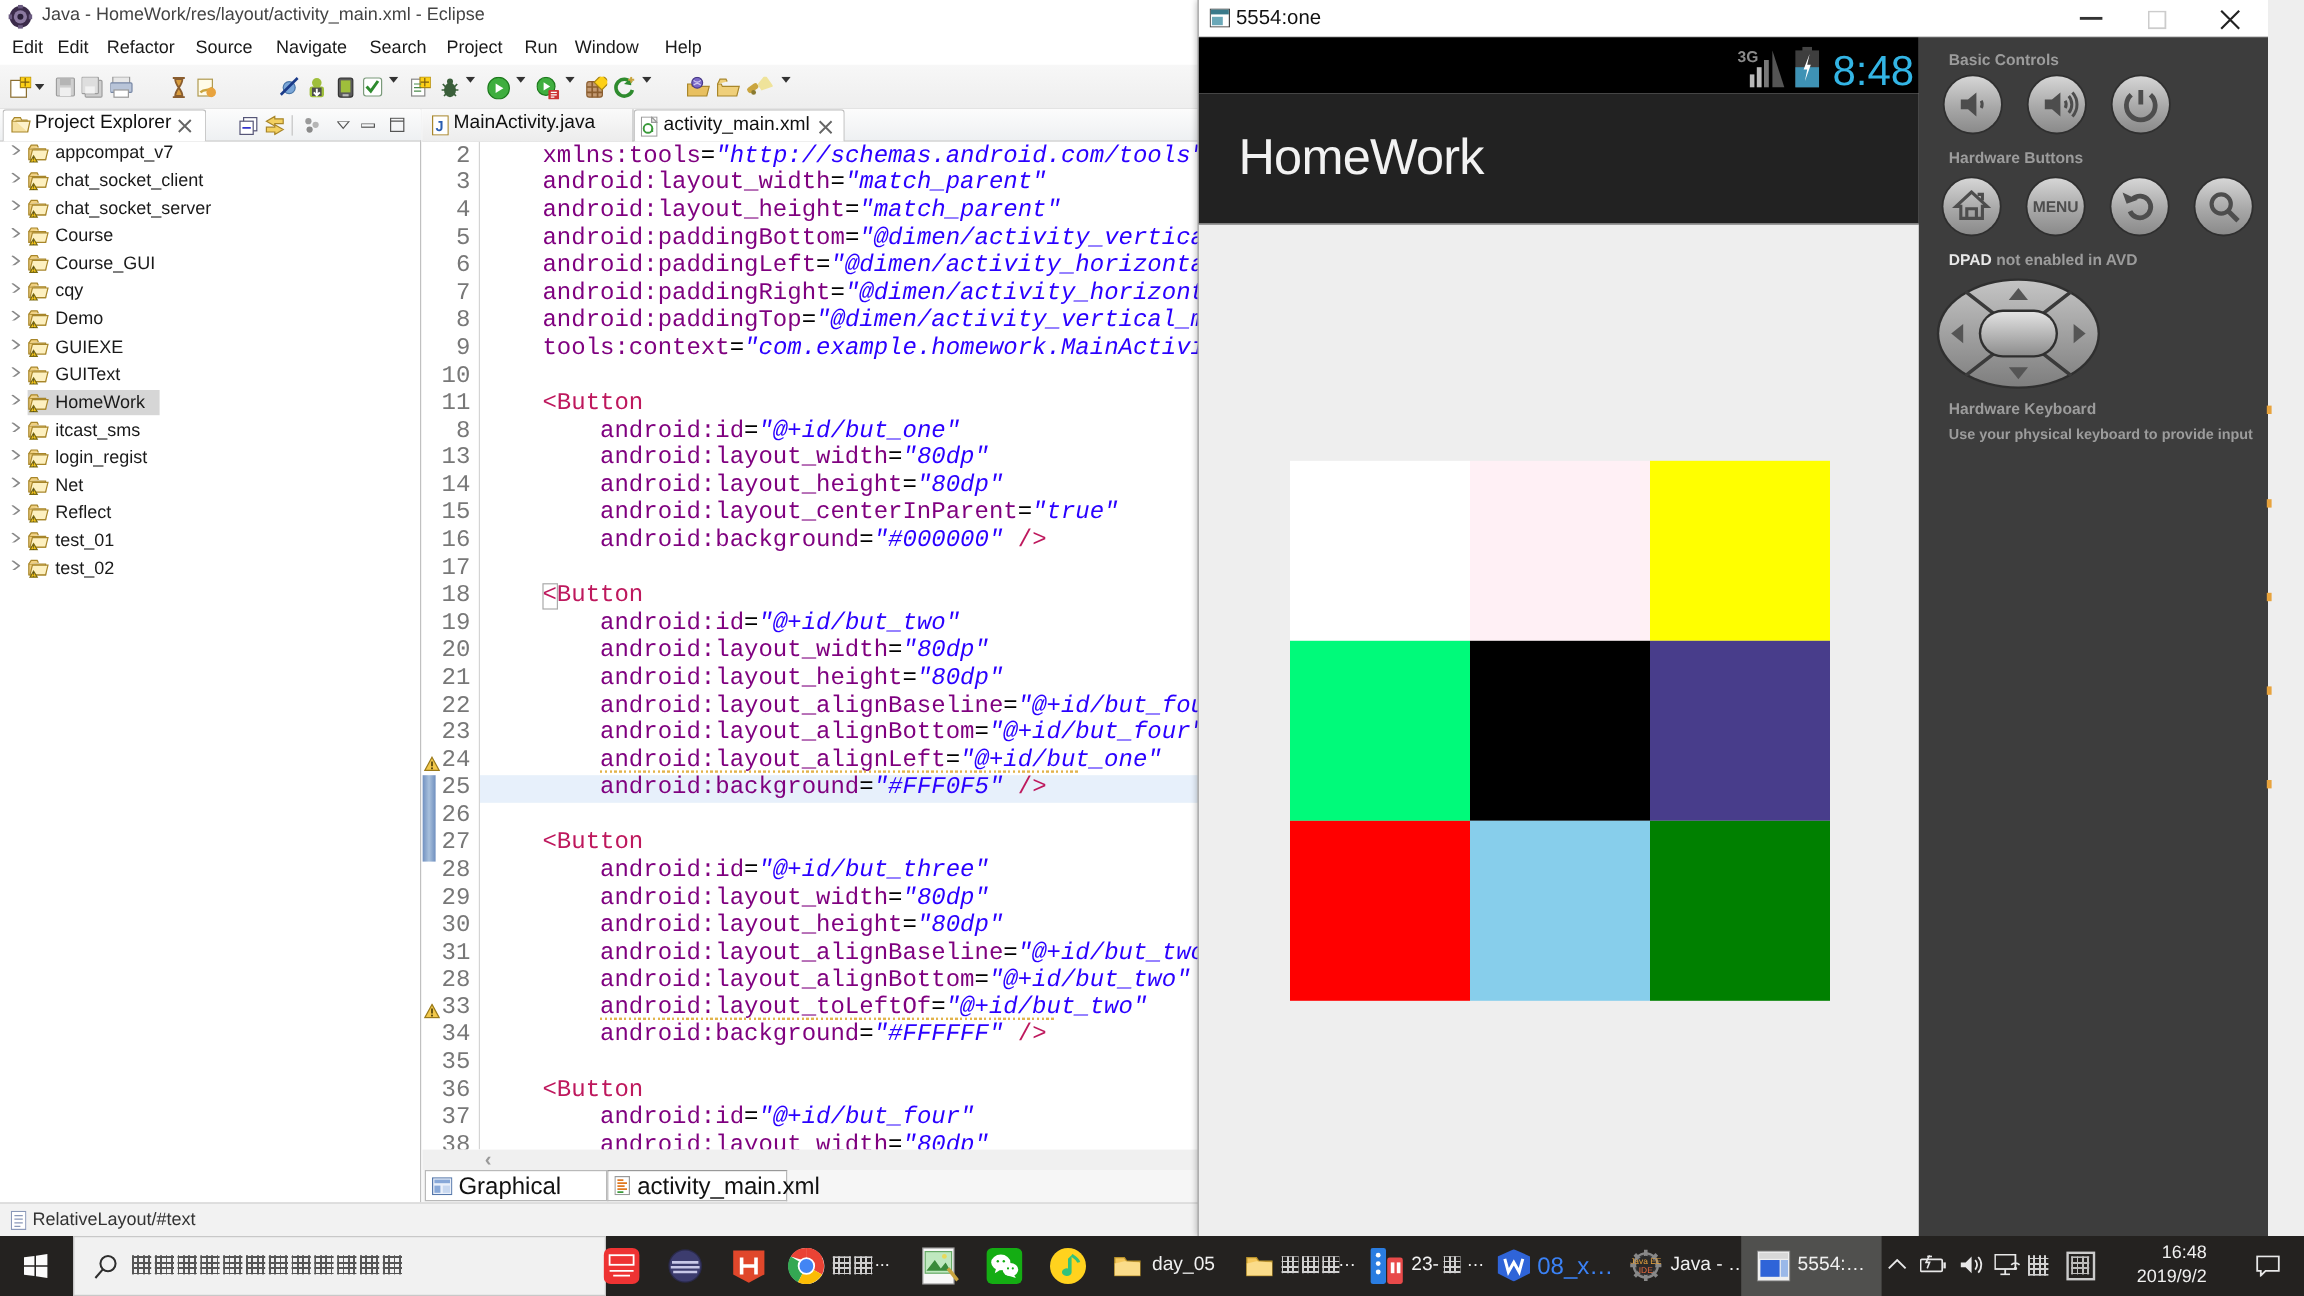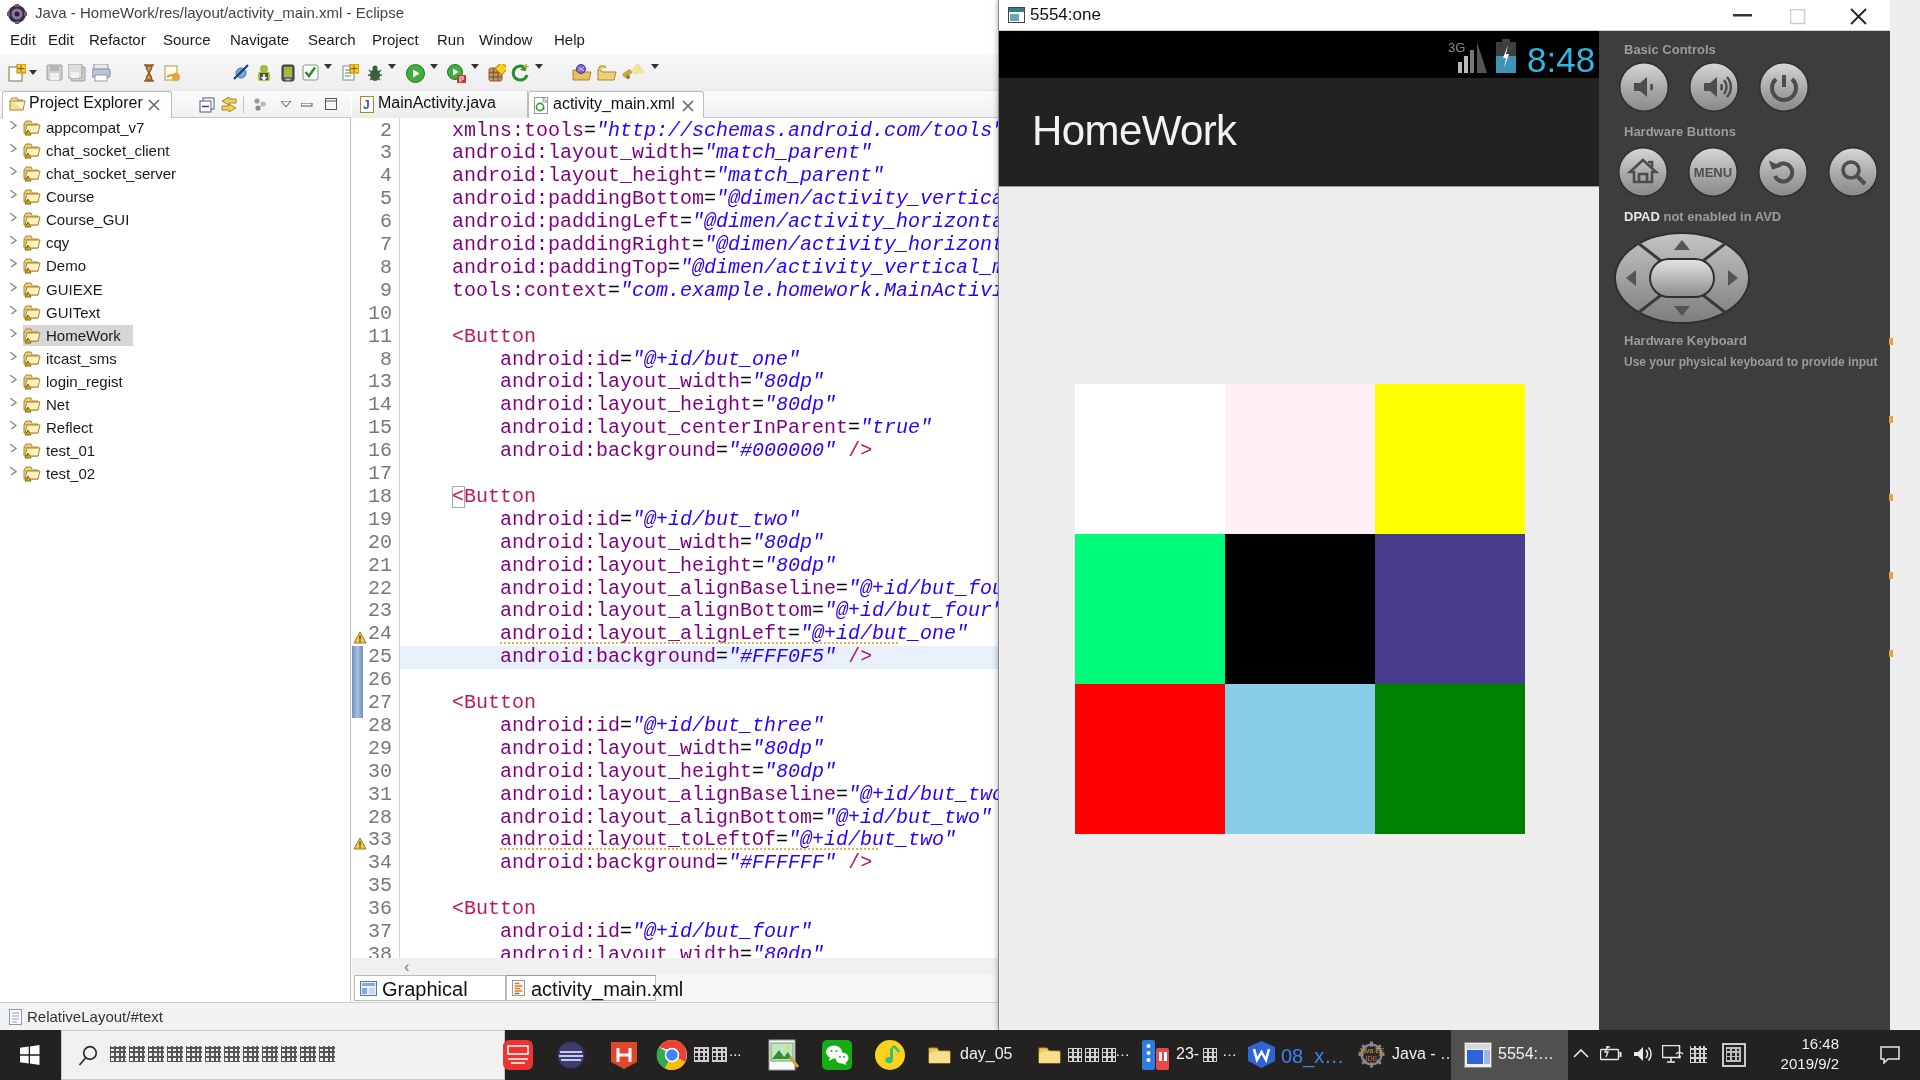--- a/index.html
+++ b/index.html
@@ -647,21 +647,21 @@
       </svg>
 <svg class="abs" style="left:791px;top:9px" width="16" height="16">
         <rect x="0.5" y="0.5" width="14" height="14" fill="none" stroke="#ccc" stroke-width="1.5"></rect>
       </svg>
 <svg class="abs" style="left:851px;top:8px" width="17" height="17">
         <path d="M1 1 L16 16 M16 1 L1 16" stroke="#222" stroke-width="1.8"></path>
       </svg>
 </div>
 <div id="phone">
 <div id="pstatus">
-<div class="abs" style="left:449px;top:9px;font-size:13px;font-weight:normal;color:#8a8a8a">3G</div>
+<div class="abs" style="left:449px;top:9px;font-size:13px;font-weight:bold;color:#8a8a8a">3G</div>
 <svg class="abs" style="left:459px;top:11px" width="30" height="31">
           <rect x="0" y="20" width="4" height="11" fill="#b8b8b8"></rect>
           <rect x="6" y="14" width="4" height="17" fill="#b8b8b8"></rect>
           <rect x="12" y="8" width="4" height="23" fill="#787878"></rect>
           <path d="M19 31 L19 0 L29 31 Z" fill="#555"></path>
         </svg>
 <svg class="abs" style="left:497px;top:8px" width="20" height="34">
           <rect x="6" y="0" width="8" height="4" fill="#444"></rect>
           <rect x="0" y="3" width="20" height="31" fill="#3e3e3e"></rect>
           <rect x="0" y="17" width="20" height="17" fill="#3e92b5"></rect>

